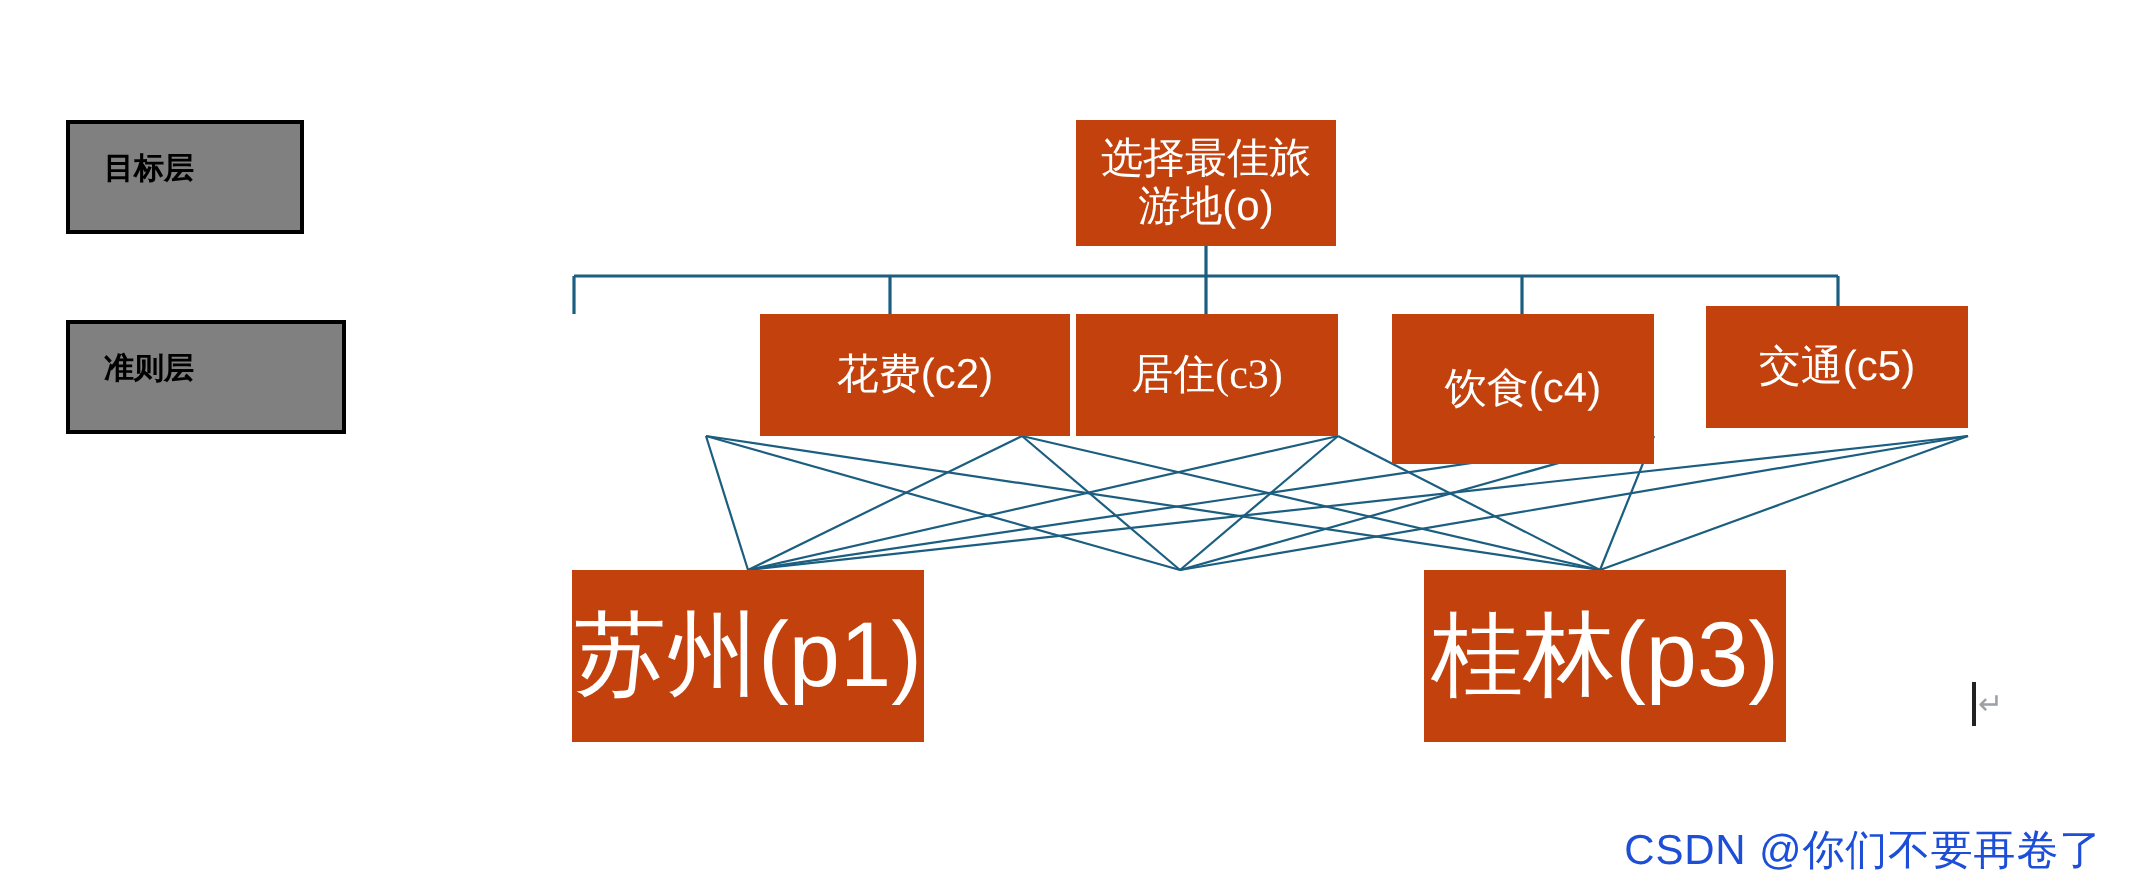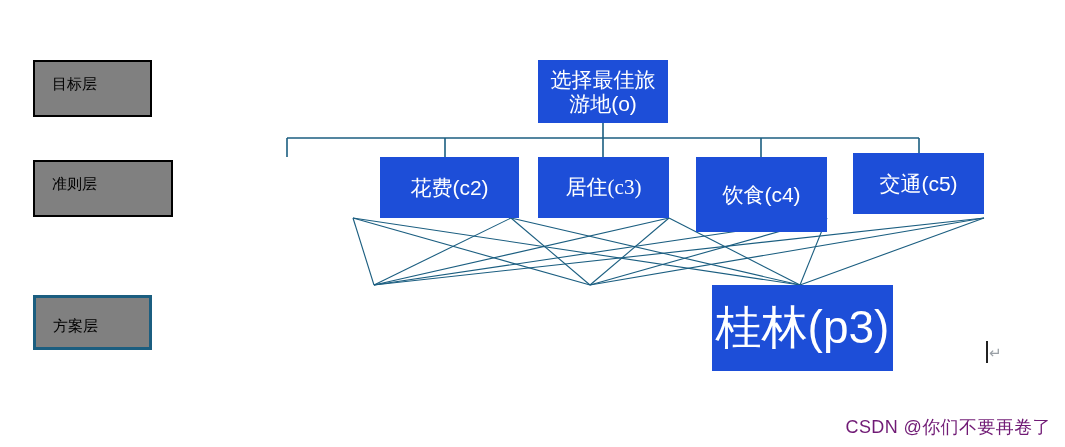--- a/index.html
+++ b/index.html
@@ -26,21 +26,21 @@
     pointer-events: none;
   }
   .node {
     position: absolute;
     box-sizing: border-box;
     display: flex;
     align-items: center;
     justify-content: center;
     text-align: center;
     color: #ffffff;
-    background: #1d4ed8;
+    background: #c2410c;
     line-height: 1.12;
     z-index: 2;
   }
   .node.goal {
     font-size: 21px;
     padding: 2px 6px;
   }
   .node.criterion {
     font-size: 21px;
   }
@@ -60,31 +60,32 @@
   }
   .layer-label.outline-dark {
     border: 2px solid #000000;
   }
   .layer-label.outline-blue {
     border: 3px solid #1b5e80;
   }
   .layer-label.align-top {
     align-items: flex-start;
     padding-top: 13px;
+    font-weight: bold;
   }
   .layer-label.align-bottom {
     align-items: flex-end;
     padding-bottom: 11px;
   }
   .watermark {
     position: absolute;
     right: 14px;
     bottom: 8px;
-    color: #701a75;
-    font-size: 18px;
+    color: #1d4ed8;
+    font-size: 21px;
     letter-spacing: 0.4px;
     z-index: 3;
   }
   .caret {
     position: absolute;
     z-index: 3;
   }
   .caret .bar {
     position: absolute;
     left: 0;
@@ -141,41 +142,41 @@
       <path d="M984,218 L800,285"></path>
     </g>
   </svg>
 
   <div class="layer-label outline-dark align-top" style="left:33px; top:60px; width:119px; height:57px;">
     <span>目标层</span>
   </div>
   <div class="layer-label outline-dark align-top" style="left:33px; top:160px; width:140px; height:57px;">
     <span>准则层</span>
   </div>
-  <div class="layer-label outline-blue align-bottom" style="left:33px; top:295px; width:119px; height:55px;">
-    <span>方案层</span>
-  </div>
 
   <div class="node goal" style="left:538px; top:60px; width:130px; height:63px;">
     <span>选择最佳旅游地(o)</span>
   </div>
 
-  <div class="node criterion" style="left:380px; top:157px; width:139px; height:61px;text-align:right;">
+  <div class="node criterion" style="left:380px; top:157px; width:155px; height:61px;text-align:right;">
     <span>花费(c2)</span>
   </div>
   <div class="node criterion" style="left:538px; top:157px; width:131px; height:61px;font-family:Liberation Serif, serif;">
     <span>居住(c3)</span>
   </div>
   <div class="node criterion" style="left:696px; top:157px; width:131px; height:75px;">
     <span>饮食(c4)</span>
   </div>
   <div class="node criterion" style="left:853px; top:153px; width:131px; height:61px;">
     <span>交通(c5)</span>
   </div>
 
+  <div class="node alternative" style="left:286px; top:285px; width:176px; height:86px;">
+    <span>苏州(p1)</span>
+  </div>
   <div class="node alternative" style="left:712px; top:285px; width:181px; height:86px;">
     <span>桂林(p3)</span>
   </div>
 
   <div class="caret" style="left:986px; top:341px; width:18px; height:24px;">
     <span class="bar"></span>
     <span class="pilcrow">↵</span>
   </div>
 
   <div class="watermark">CSDN @你们不要再卷了</div>

